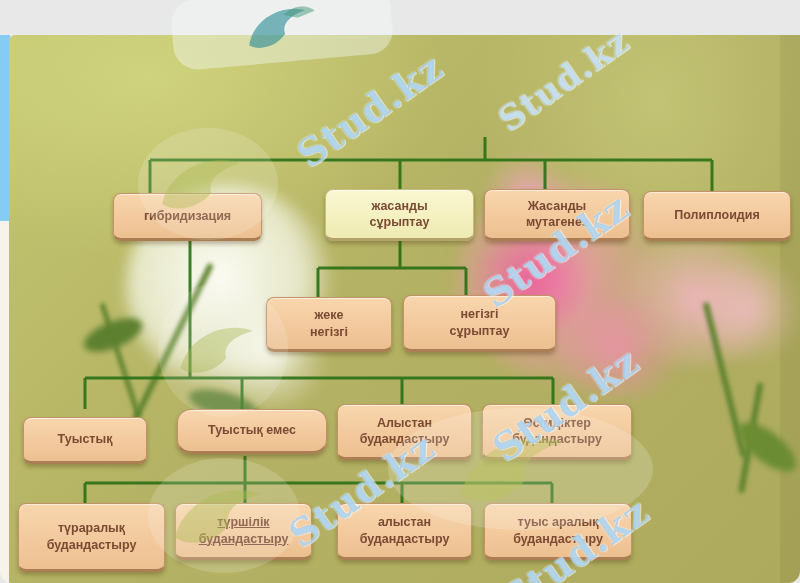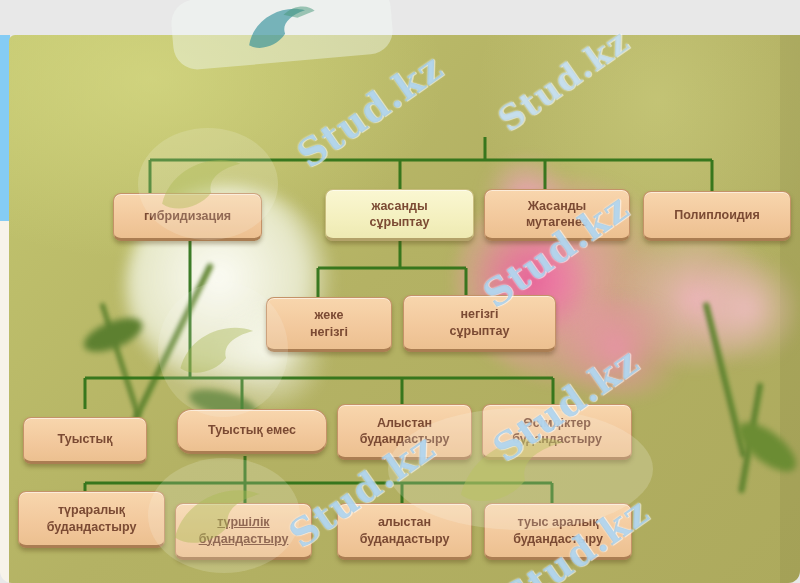--- a/index.html
+++ b/index.html
@@ -107,21 +107,21 @@
   <div class="box" style="left:403px;top:295px;width:153px;height:57px;">негізгі
 сұрыптау</div>
 
   <div class="box" style="left:23px;top:409px;width:124px;height:47px;margin-top:8px;">Туыстық</div>
   <div class="box" style="left:177px;top:409px;width:150px;height:45px;border-radius:14px;">Туыстық емес</div>
   <div class="box" style="left:337px;top:404px;width:135px;height:56px;">Алыстан
 будандастыру</div>
   <div class="box" style="left:482px;top:404px;width:150px;height:56px;">Өсімдіктер
 будандастыру</div>
 
-  <div class="box" style="left:18px;top:491px;width:147px;height:57px;text-align:center;">түраралық
+  <div class="box" style="left:18px;top:503px;width:147px;height:69px;text-align:center;">түраралық
 будандастыру</div>
   <div class="box" style="left:175px;top:503px;width:137px;height:57px;text-decoration:underline;">түршілік
 будандастыру</div>
   <div class="box" style="left:337px;top:503px;width:135px;height:57px;">алыстан
 будандастыру</div>
   <div class="box" style="left:484px;top:503px;width:148px;height:57px;">туыс аралық
 будандастыру</div>
 
   <div class="logo" style="left:172px;top:-8px;width:220px;height:70px;background:rgba(242,250,246,.42);transform:rotate(-5deg);">
     <svg viewBox="0 0 120 80">

